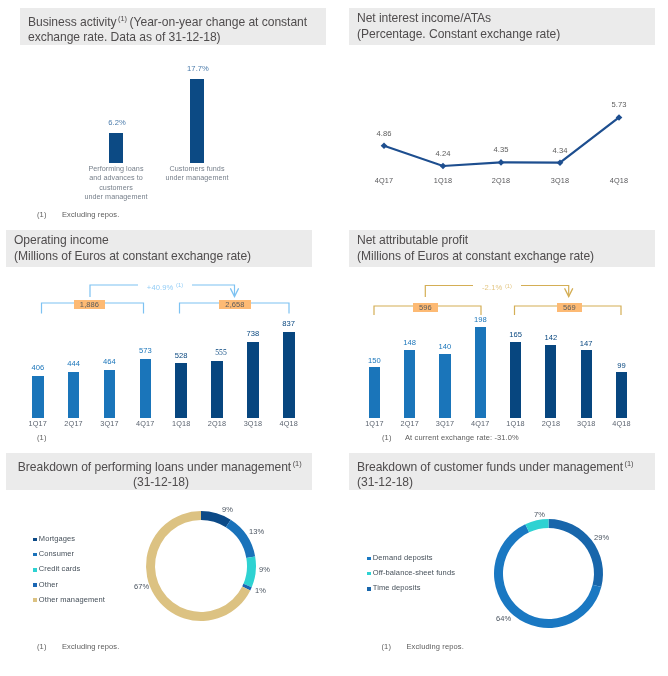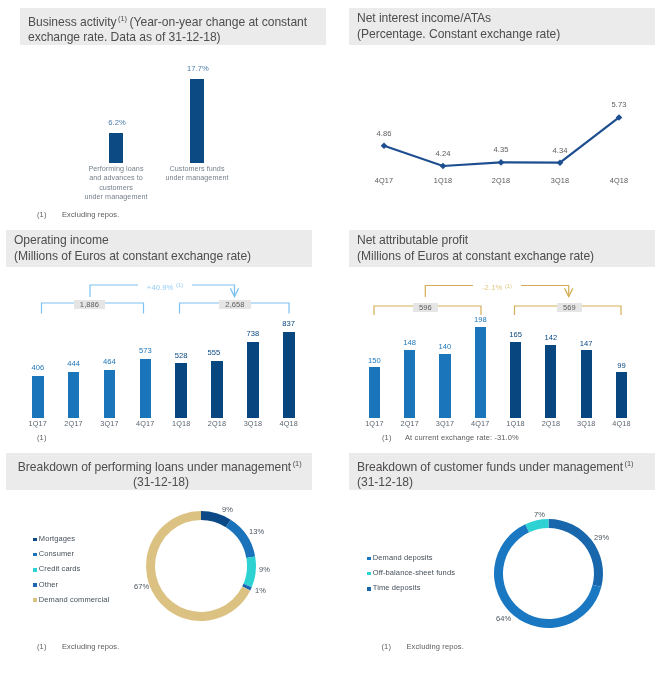--- a/index.html
+++ b/index.html
@@ -21,21 +21,21 @@
   .note .n{position:absolute;left:0;top:0;}
   .note .t{position:absolute;top:0;}
 
   
   .bar{position:absolute;}
   .vlab{position:absolute;text-align:center;font-size:7.6px;color:#2e6da8;letter-spacing:0.05px;}
   .xlab{position:absolute;text-align:center;font-size:7.3px;color:#57575a;letter-spacing:0.15px;}
   .catlab{position:absolute;text-align:center;font-size:7.2px;color:#767f8a;
           line-height:9.4px;letter-spacing:0.05px;}
   .brklab{position:absolute;text-align:center;font-size:7.5px;color:#5c5c5c;letter-spacing:0.1px;}
-  .brklab span{background:#e5e5e5;padding:0 6px;}
+  .brklab span{background:#fdba74;padding:0 6px;}
   .growlab{position:absolute;text-align:center;font-size:7.6px;letter-spacing:0.1px;}
   .growlab .gin{background:#fff;padding:0 8.5px;}
   .growlab sup{font-size:5.8px;vertical-align:2.2px;margin-left:2.6px;letter-spacing:0;}
 
   
   .legend{position:absolute;}
   .legend .li{position:relative;height:15.2px;font-size:7.5px;color:#46505a;letter-spacing:0.1px;}
   .legend .sw{position:absolute;left:0;top:3.6px;width:3.6px;height:3.6px;}
   .legend .lt{position:absolute;left:5.8px;top:0;}
 
@@ -92,21 +92,21 @@
       <div class="bar" style="left: 103.7px; top: 369.9px; width: 11.5px; height: 47.7px; background: rgb(26, 117, 186);"></div>
       <div class="vlab" style="left: 83.5px; top: 357.3px; width: 52px; color: rgb(26, 117, 186);">464</div>
       <div class="xlab" style="left: 83.5px; top: 418.6px; width: 52px; color: rgb(92, 100, 112);">3Q17</div>
       <div class="bar" style="left: 139.6px; top: 358.7px; width: 11.5px; height: 58.9px; background: rgb(26, 117, 186);"></div>
       <div class="vlab" style="left: 119.3px; top: 346.1px; width: 52px; color: rgb(26, 117, 186);">573</div>
       <div class="xlab" style="left: 119.3px; top: 418.6px; width: 52px; color: rgb(92, 100, 112);">4Q17</div>
       <div class="bar" style="left: 175.4px; top: 363.3px; width: 11.5px; height: 54.3px; background: rgb(7, 70, 127);"></div>
       <div class="vlab" style="left: 155.2px; top: 350.7px; width: 52px; color: rgb(7, 70, 127);">528</div>
       <div class="xlab" style="left: 155.2px; top: 418.6px; width: 52px; color: rgb(92, 100, 112);">1Q18</div>
       <div class="bar" style="left: 211.3px; top: 360.5px; width: 11.5px; height: 57.1px; background: rgb(7, 70, 127);"></div>
-      <div class="vlab" style="left: 188px; top: 347.9px; width: 52px; color: rgb(7, 70, 127);">555</div>
+      <div class="vlab" style="left: 195px; top: 347.9px; width: 52px; color: rgb(7, 70, 127); font-family: Liberation Serif, serif;">555</div>
       <div class="xlab" style="left: 191px; top: 418.6px; width: 52px; color: rgb(92, 100, 112);">2Q18</div>
       <div class="bar" style="left: 247.1px; top: 341.7px; width: 11.5px; height: 75.9px; background: rgb(7, 70, 127);"></div>
       <div class="vlab" style="left: 226.9px; top: 329.1px; width: 52px; color: rgb(7, 70, 127);">738</div>
       <div class="xlab" style="left: 226.9px; top: 418.6px; width: 52px; color: rgb(92, 100, 112);">3Q18</div>
       <div class="bar" style="left: 283px; top: 331.6px; width: 11.5px; height: 86px; background: rgb(7, 70, 127);"></div>
       <div class="vlab" style="left: 262.7px; top: 319px; width: 52px; color: rgb(7, 70, 127);">837</div>
       <div class="xlab" style="left: 262.7px; top: 418.6px; width: 52px; color: rgb(92, 100, 112);">4Q18</div>
       <div class="brklab" style="left: 59.5px; top: 300.4px; width: 60px; padding: 0px 2px; box-sizing: border-box;"><span>1,886</span></div>
       <div class="brklab" style="left: 205px; top: 300.4px; width: 60px; padding: 0px 2px; box-sizing: border-box;"><span>2,658</span></div>
       <div class="growlab" style="left: 125px; top: 282.4px; width: 80px; color: rgb(147, 205, 246); padding: 0px 3px; box-sizing: border-box;"><span class="gin"><span>+40.9%</span><sup>(1)</sup></span></div>
@@ -190,21 +190,21 @@
       <div class="li">
         <span class="sw" style="background: rgb(46, 210, 210);"></span>
         <span class="lt">Credit cards</span>
       </div>
       <div class="li">
         <span class="sw" style="background: rgb(26, 102, 180);"></span>
         <span class="lt">Other</span>
       </div>
       <div class="li">
         <span class="sw" style="background: rgb(220, 194, 130);"></span>
-        <span class="lt">Demand commercial</span>
+        <span class="lt">Other management</span>
       </div>
     </div>
   <div class="note" style="left:37px;top:642px;width:250px;height:12px;">
     <span class="n">(1)</span>
     <span class="t" style="left:25px;">Excluding repos.</span>
   </div>
 
   <div class="hdr" style="left:349px;top:453px;width:306px;height:37px;">
     <div class="hl"><span>Breakdown of customer funds under management</span><sup>(1)</sup></div>
     <div class="hl">(31-12-18)</div>

